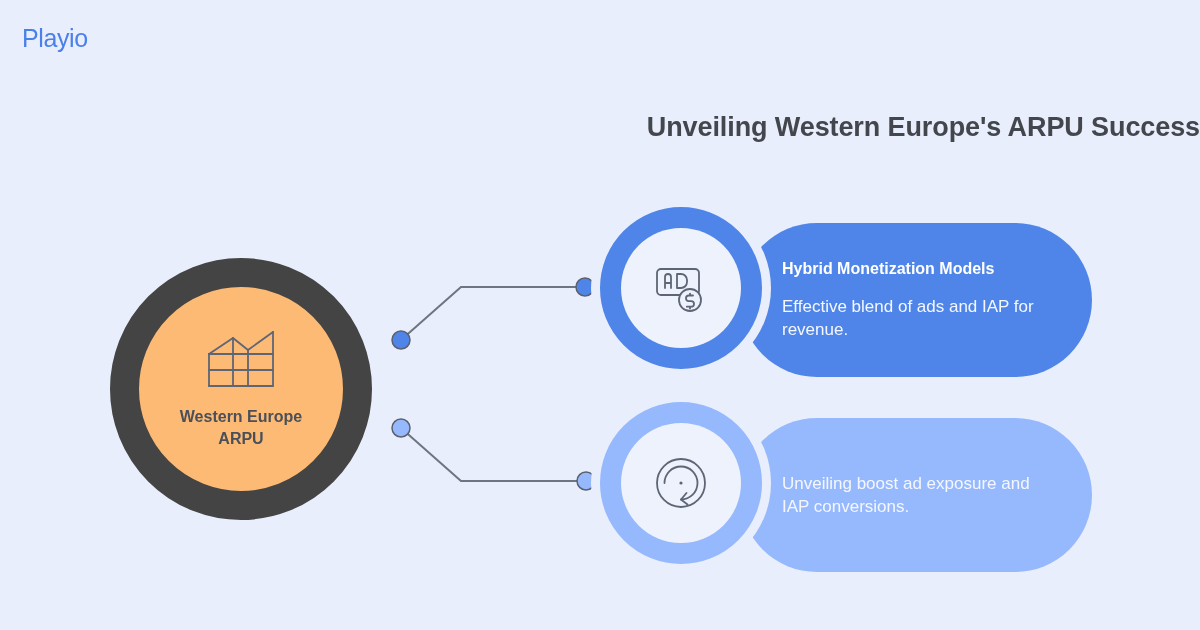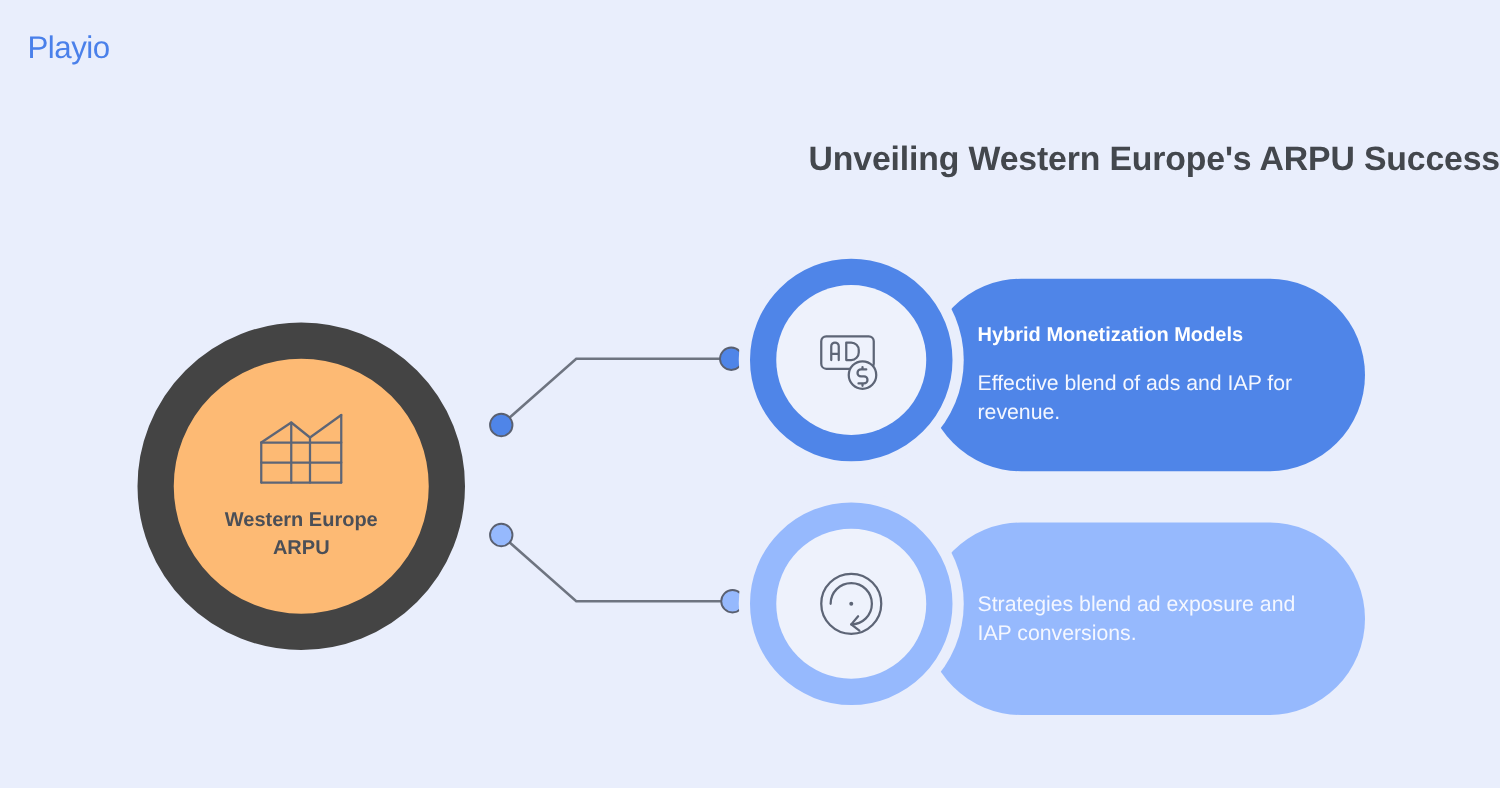--- a/index.html
+++ b/index.html
@@ -221,21 +221,21 @@
             <circle cx="38" cy="41" r="11" fill="#eef2fc"></circle>
             <path d="M41,36.5 h-4.2 a2.8,2.8 0 0 0 0,5.6 h2.4 a2.8,2.8 0 0 1 0,5.6 h-4.4 M38,34.6 v1.9 M38,47.7 v1.9"></path>
           </g>
         </svg>
       </div>
     </div>
   </div>
 
   <div class="branch branch-2">
     <div class="card">
-      <div class="card-desc">Strategies blend ad exposure and IAP conversions.</div>
+      <div class="card-desc">Unveiling boost ad exposure and IAP conversions.</div>
     </div>
     <div class="ring-gap"></div>
     <div class="icon-ring">
       <div class="icon-inner">
         <svg class="branch-icon" viewBox="0 0 58 58">
           <g fill="none" stroke="#5d6576" stroke-width="1.8" stroke-linecap="round" stroke-linejoin="round">
             <circle cx="29" cy="29" r="24"></circle>
             <path d="M12.5,29 a16.5,16.5 0 1 1 16.5,16.5"></path>
             <polyline points="34.5,39 29,45.5 35.5,50.5"></polyline>
             <circle cx="29" cy="29" r="1.6" fill="#5d6576" stroke="none"></circle>

